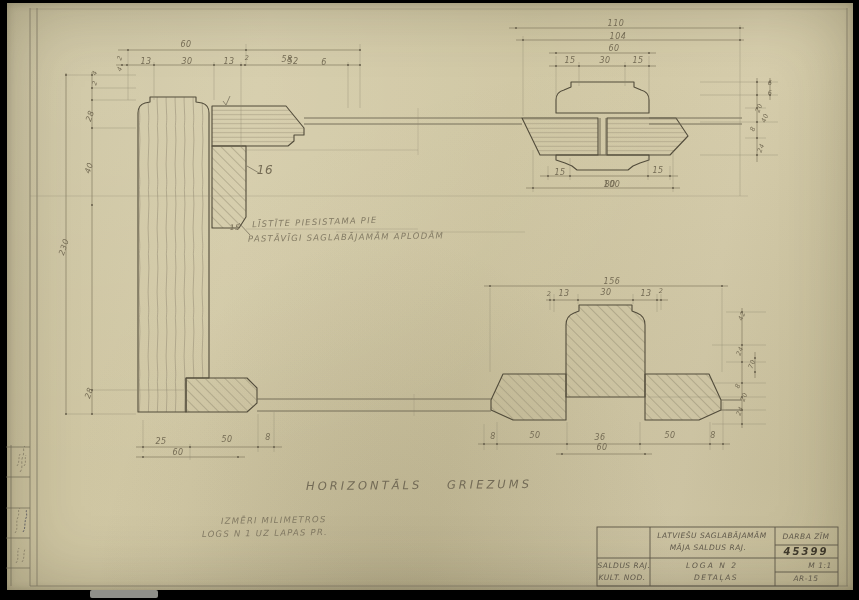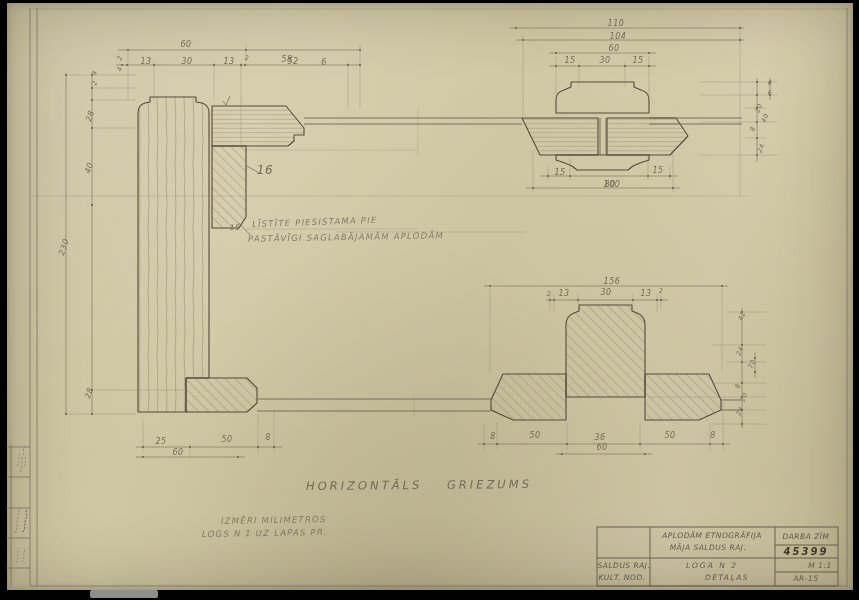--- a/index.html
+++ b/index.html
@@ -158,25 +158,25 @@
       <span class="dim" style="left: 265px; top: 170px; font-size: 12px; transform: translate(-50%, -50%);">16</span>
       <span class="dim" style="left: 235px; top: 227px; font-size: 7.5px; transform: translate(-50%, -50%);">15</span>
     </div>
 
   <div class="hw" style="left:252px;top:217px;transform:rotate(-2deg);">LĪSTĪTE PIESISTAMA PIE</div>
   <div class="hw" style="left:248px;top:232px;transform:rotate(-1deg);">PASTĀVĪGI SAGLABĀJAMĀM APLODĀM</div>
   <div class="big-title" style="left:306px;top:478px;">HORIZONTĀLS GRIEZUMS</div>
   <div class="hw" style="left:221px;top:515px;transform:rotate(-1deg);">IZMĒRI MILIMETROS</div>
   <div class="hw" style="left:202px;top:528px;transform:rotate(-1deg);">LOGS N 1 UZ LAPAS PR.</div>
 
-  <div class="tb" style="left:712px;top:531px;">APLODĀM ETNOGRĀFIJA</div>
+  <div class="tb" style="left:712px;top:531px;">LATVIEŠU SAGLABĀJAMĀM</div>
   <div class="tb" style="left:708px;top:543px;">MĀJA SALDUS RAJ.</div>
   <div class="tb" style="left:624px;top:561px;">SALDUS RAJ.</div>
   <div class="tb" style="left:622px;top:573px;">KULT. NOD.</div>
   <div class="tb" style="left:712px;top:561px;letter-spacing:2px;">LOGA N 2</div>
-  <div class="tb" style="left:716px;top:573px;letter-spacing:1.5px;margin-left:11px;">DETAĻAS</div>
+  <div class="tb" style="left:716px;top:573px;letter-spacing:1.5px;">DETAĻAS</div>
   <div class="tb" style="left:806px;top:532px;">DARBA ZĪM</div>
   <div class="tb-num" style="left:806px;top:546px;">45399</div>
   <div class="tb" style="left:820px;top:561px;">M 1:1</div>
   <div class="tb" style="left:806px;top:574px;">AR-15</div>
 
   <div class="smudge"></div>
 </div>
 
 </body></html>

